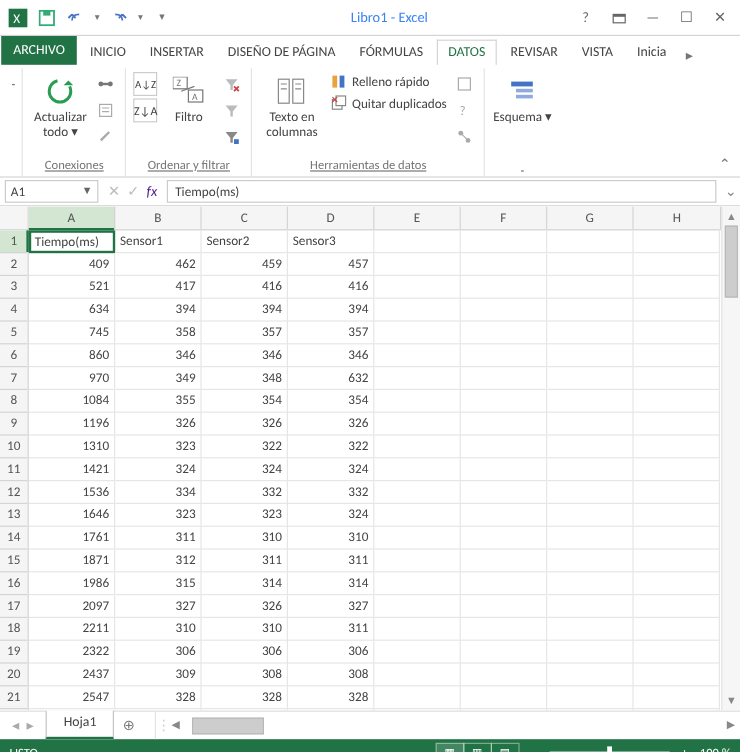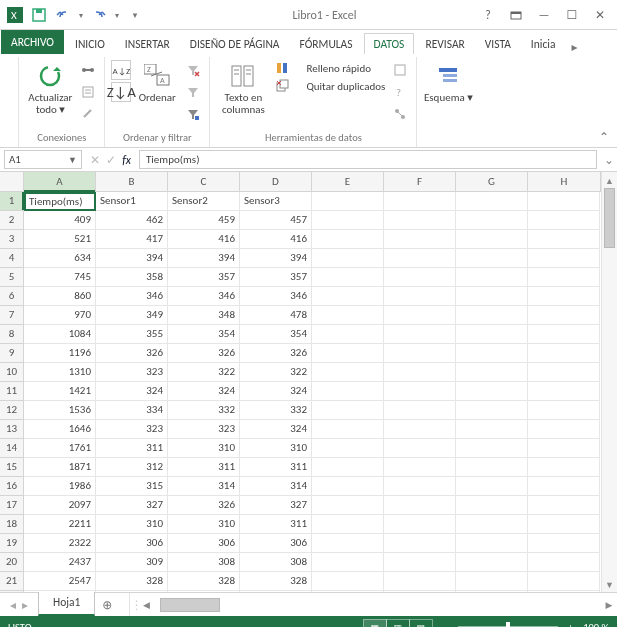--- a/index.html
+++ b/index.html
@@ -1,40 +1,40 @@
 <!DOCTYPE html>
 <html><head>
 <meta charset="utf-8">
 <style>
 * { box-sizing: border-box; margin: 0; padding: 0; font-family: "Segoe UI", Calibri, sans-serif; }
 body { background: #fff; width: 617px; height: 627px; overflow: hidden; font-size: 12px; color: #444; position: relative; }
 
 .titlebar { height: 30px; background: #fff; border-bottom: 1px solid #d4d4d4; display: flex; align-items: center; padding: 0 4px; position: relative; }
 .qat { display: flex; gap: 2px; align-items: center; }
 .qat-btn { width: 22px; height: 22px; display: flex; align-items: center; justify-content: center; cursor: pointer; }
-.title-center { position: absolute; left: 0; right: 0; text-align: center; font-size: 12px; color: #737373; pointer-events: none; padding-left: 32px; }
+.title-center { position: absolute; left: 0; right: 0; text-align: center; font-size: 12px; color: #3b82f6; pointer-events: none; padding-left: 32px; }
 .win-controls { margin-left: auto; display: flex; gap: 2px; }
 .win-btn { width: 26px; height: 22px; display: flex; align-items: center; justify-content: center; cursor: pointer; color: #666; }
 
 .tabs { height: 24px; display: flex; align-items: flex-end; background: #fff; padding-left: 0; }
 .tab { padding: 3px 9px; font-size: 11.5px; color: #444; cursor: pointer; margin: 0 1px; }
 .tab.file { background: #217346; color: #fff; padding: 5px 10px; }
 .tab.active { color: #217346; border: 1px solid #d4d4d4; border-bottom: none; background: #fff; }
 .tab-scroll { margin-left: 6px; color: #777; }
 
 .ribbon { height: 94px; background: #fff; border-bottom: 1px solid #d4d4d4; display: flex; padding: 3px 4px 0 4px; }
 .group { border-right: 1px solid #e4e4e4; padding: 0 6px; text-align: center; display: flex; flex-direction: column; }
 .group-body { flex: 1; display: flex; align-items: flex-start; gap: 3px; padding-top: 3px; }
-.group-label { font-size: 10.5px; color: #777; padding: 2px 0 3px; }
+.group-label { font-size: 10.5px; color: #777; padding: 2px 0 3px; text-decoration: underline; }
 .rbtn-big { width: 50px; text-align: center; cursor: pointer; }
 .rbtn-big .icon-slot { height: 32px; display: flex; align-items: center; justify-content: center; }
 .rbtn-big .lbl { font-size: 11px; color: #444; line-height: 1.1; }
 .rbtn-stack { display: flex; flex-direction: column; gap: 2px; }
 .rbtn-small { width: 20px; height: 20px; display: flex; align-items: center; justify-content: center; cursor: pointer; border: 1px solid transparent; }
-.rbtn-row { display: flex; align-items: center; gap: 17px; cursor: pointer; font-size: 11px; color: #444; white-space: nowrap; padding: 1px 2px; }
+.rbtn-row { display: flex; align-items: center; gap: 4px; cursor: pointer; font-size: 11px; color: #444; white-space: nowrap; padding: 1px 2px; }
 .ribbon-collapse { position: absolute; right: 8px; top: 130px; color: #777; cursor: pointer; }
 
 .formula-bar { height: 24px; display: flex; align-items: stretch; border-bottom: 1px solid #d4d4d4; }
 .name-box { width: 78px; border: 1px solid #ccc; margin: 2px 0 2px 4px; display: flex; align-items: center; padding: 0 4px; font-size: 11px; background: #fff; }
 .name-box .dd { margin-left: auto; font-size: 9px; color: #666; }
 .fb-btns { display: flex; align-items: center; gap: 6px; padding: 0 8px; color: #bbb; }
 .fb-input { flex: 1; border: 1px solid #ccc; margin: 2px 4px 2px 0; padding: 0 6px; font-size: 11px; display: flex; align-items: center; }
 .fb-expand { width: 16px; display: flex; align-items: center; justify-content: center; color: #888; }
 
 .grid-area { position: relative; height: 420px; overflow: hidden; background: #fff; }
@@ -175,34 +175,34 @@
     <div class="group-label">Conexiones</div>
   </div>
 
   <div class="group">
     <div class="group-body">
       <div class="rbtn-stack">
         <div class="rbtn-small" style="border:1px solid #ccc;">
             <span style="font-size:9px;">A↓Z</span>
           </div>
         <div class="rbtn-small" style="border:1px solid #ccc;">
-            <span style="font-size:15px;">Z↓A</span>
+            <span style="font-size:10px;">Z↓A</span>
           </div>
       </div>
       <div class="rbtn-big" style="width:46px;">
         <div class="icon-slot">
             <svg width="26" height="24">
               <rect x="0" y="0" width="12" height="10" fill="none" stroke="#777"></rect>
               <text x="3" y="8" font-size="8" fill="#777">Z</text>
               <rect x="13" y="11" width="12" height="10" fill="none" stroke="#777"></rect>
               <text x="16" y="19" font-size="8" fill="#777">A</text>
               <line x1="7" y1="12" x2="18" y2="8" stroke="#777"></line>
             </svg>
           </div>
-        <div class="lbl">Ordenar</div>
+        <div class="lbl">Filtro</div>
       </div>
       <div class="rbtn-stack">
         <div class="rbtn-small">
             <svg width="14" height="14">
               <polygon points="2,3 12,3 8,8 8,12 6,12 6,8" fill="#bbb"></polygon>
               <line x1="9" y1="9" x2="13" y2="13" stroke="#c44" stroke-width="1.5"></line>
               <line x1="13" y1="9" x2="9" y2="13" stroke="#c44" stroke-width="1.5"></line>
             </svg>
           </div>
         <div class="rbtn-small">
@@ -296,21 +296,21 @@
 <div class="ribbon-collapse">⌃</div>
 
 <div class="formula-bar">
   <div class="name-box">
       <span>A1</span>
       <span class="dd">▼</span>
     </div>
   <div class="fb-btns">
     <span>✕</span>
     <span>✓</span>
-    <span style="color:#0f172a;font-style:italic;">fx</span>
+    <span style="color:#4c1d95;font-style:italic;">fx</span>
   </div>
   <div class="fb-input">
       <span>Tiempo(ms)</span>
     </div>
   <div class="fb-expand">⌄</div>
 </div>
 
 <div class="grid-area">
   <div class="corner"></div>
   <div class="col-headers" id="col-headers">
@@ -405,21 +405,21 @@
         <div class="cell">346</div>
         <div class="cell"></div>
         <div class="cell"></div>
         <div class="cell"></div>
         <div class="cell"></div>
       </div>
       <div class="row">
         <div class="cell">970</div>
         <div class="cell">349</div>
         <div class="cell">348</div>
-        <div class="cell">478</div>
+        <div class="cell">632</div>
         <div class="cell"></div>
         <div class="cell"></div>
         <div class="cell"></div>
         <div class="cell"></div>
       </div>
       <div class="row">
         <div class="cell">1084</div>
         <div class="cell">355</div>
         <div class="cell">354</div>
         <div class="cell">354</div>

